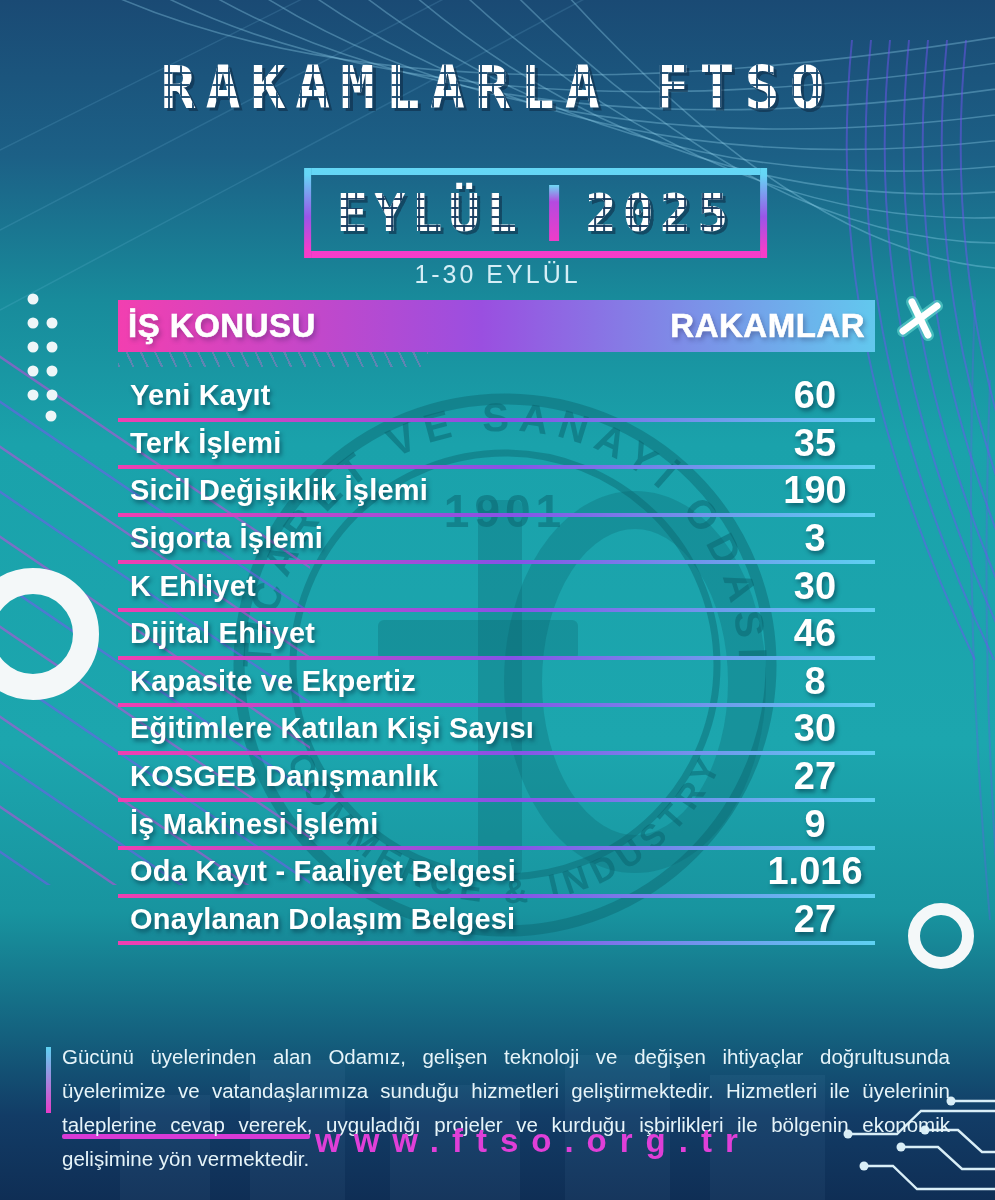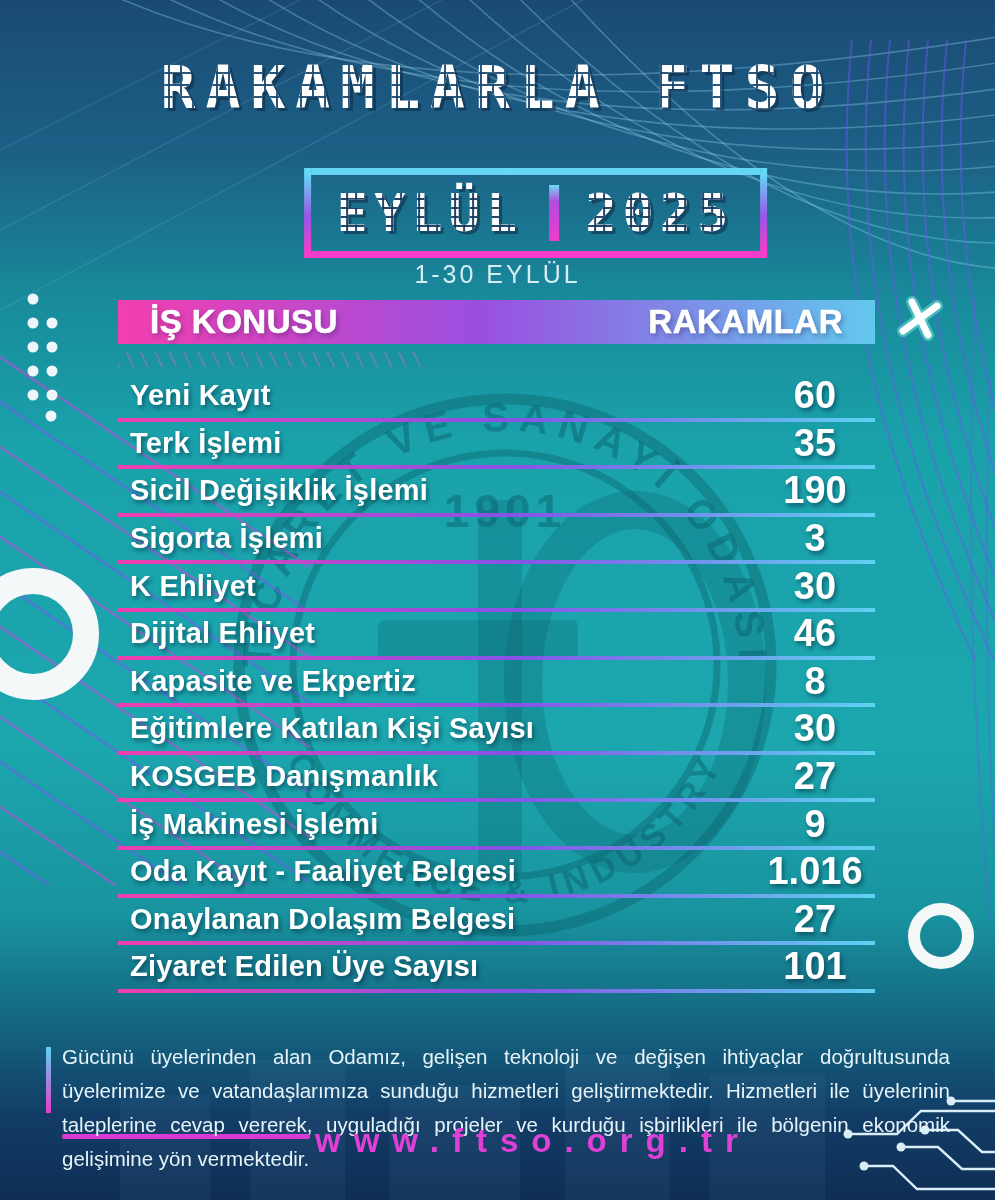--- a/index.html
+++ b/index.html
@@ -32,23 +32,23 @@
     border:7px solid;border-image:linear-gradient(180deg,#64d8f6 0%,#9a55e8 55%,#f83cc9 100%) 1;margin-left:38px;}
   .month-box .pixel{font-size:52px;letter-spacing:6px;line-height:64px;}
   .month-divider{width:10px;height:56px;background:linear-gradient(180deg,#6fd9f4 0%,#b44ae0 30%,#ef3cc9 100%);}
 
   .subtitle{position:absolute;left:0;top:260px;width:995px;text-align:center;
     font-size:25px;letter-spacing:3px;color:#d5eef6;font-weight:normal;}
 
   .hatch{position:absolute;left:118px;top:352px;width:310px;height:15px;
     background:repeating-linear-gradient(65deg, rgba(242,96,214,.32) 0 2px, transparent 2px 13px);}
 
-  .table-header{position:absolute;left:118px;top:300px;width:757px;height:44px;
+  .table-header{position:absolute;left:118px;top:300px;width:757px;height:52px;
     box-sizing:border-box;display:flex;justify-content:space-between;align-items:center;
-    padding:0 32px;background:linear-gradient(90deg,#f23fb0 0%,#9a4fe0 48%,#62c8ee 100%);
+    padding:0 10px;background:linear-gradient(90deg,#f23fb0 0%,#9a4fe0 48%,#62c8ee 100%);
     color:#fff;font-weight:bold;font-size:33px;letter-spacing:.5px;
     text-shadow:2px 3px 5px rgba(30,20,70,.35);-webkit-text-stroke:.6px #fff;}
 
   .table-body{position:absolute;left:118px;top:364px;width:757px;margin-top:10px;}
   .row{box-sizing:content-box;height:43.6px;display:flex;align-items:center;
     border-bottom:4px solid;border-image:linear-gradient(90deg,#f03fb0 0%,#8752e6 52%,#5ed2f2 100%) 1;}
   .row .lbl{padding-left:12px;color:#fff;font-weight:bold;font-size:29px;letter-spacing:.2px;
     text-shadow:2px 3px 4px rgba(0,35,55,.5);white-space:nowrap;}
   .row .val{margin-left:auto;width:120px;text-align:center;color:#fff;font-weight:bold;
     font-size:38px;text-shadow:2px 3px 4px rgba(0,35,55,.5);}
@@ -263,24 +263,20 @@
     <div class="row">
       <span class="lbl">Oda Kayıt - Faaliyet Belgesi</span>
       <span class="val">1.016</span>
     </div>
 
     <div class="row">
       <span class="lbl">Onaylanan Dolaşım Belgesi</span>
       <span class="val">27</span>
     </div>
 
-    <div class="row">
-      <span class="lbl">Ziyaret Edilen Üye Sayısı</span>
-      <span class="val">101</span>
-    </div>
   </div>
 
   <div class="para-bar"></div>
   <div class="paragraph">Gücünü üyelerinden alan Odamız, gelişen teknoloji ve değişen ihtiyaçlar doğrultusunda üyelerimize ve vatandaşlarımıza sunduğu hizmetleri geliştirmektedir. Hizmetleri ile üyelerinin taleplerine cevap vererek, uyguladığı projeler ve kurduğu işbirlikleri ile bölgenin ekonomik gelişimine yön vermektedir.</div>
 
   <div class="website">www.ftso.org.tr</div>
 
 </div>
 
 </body></html>

